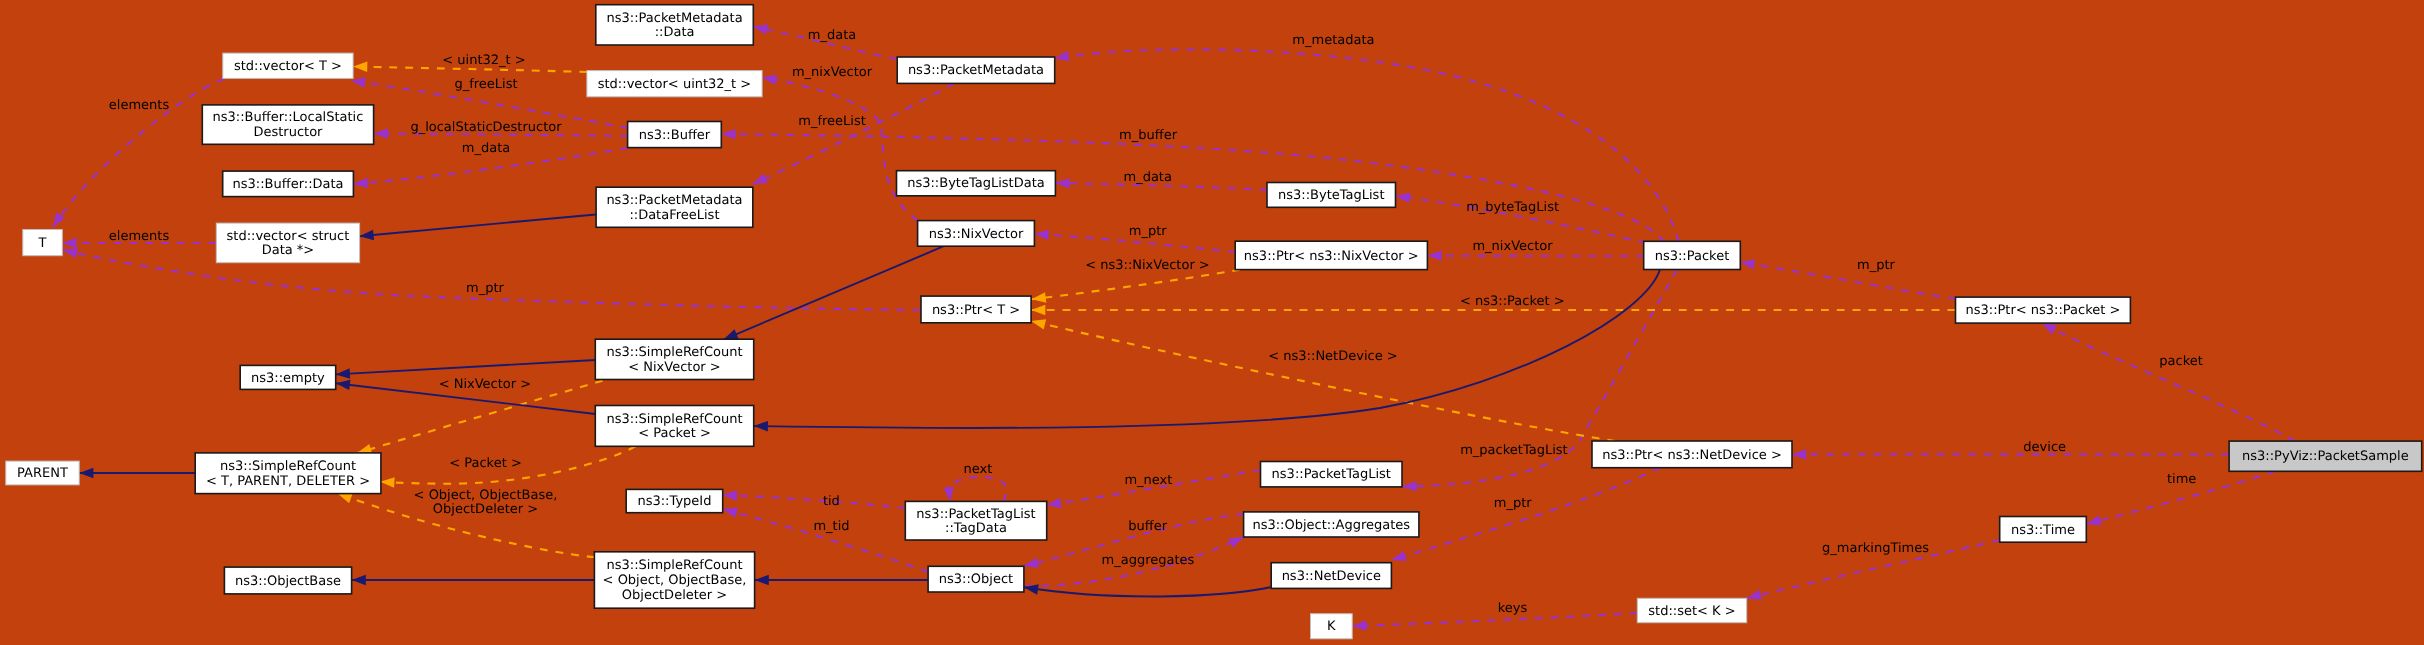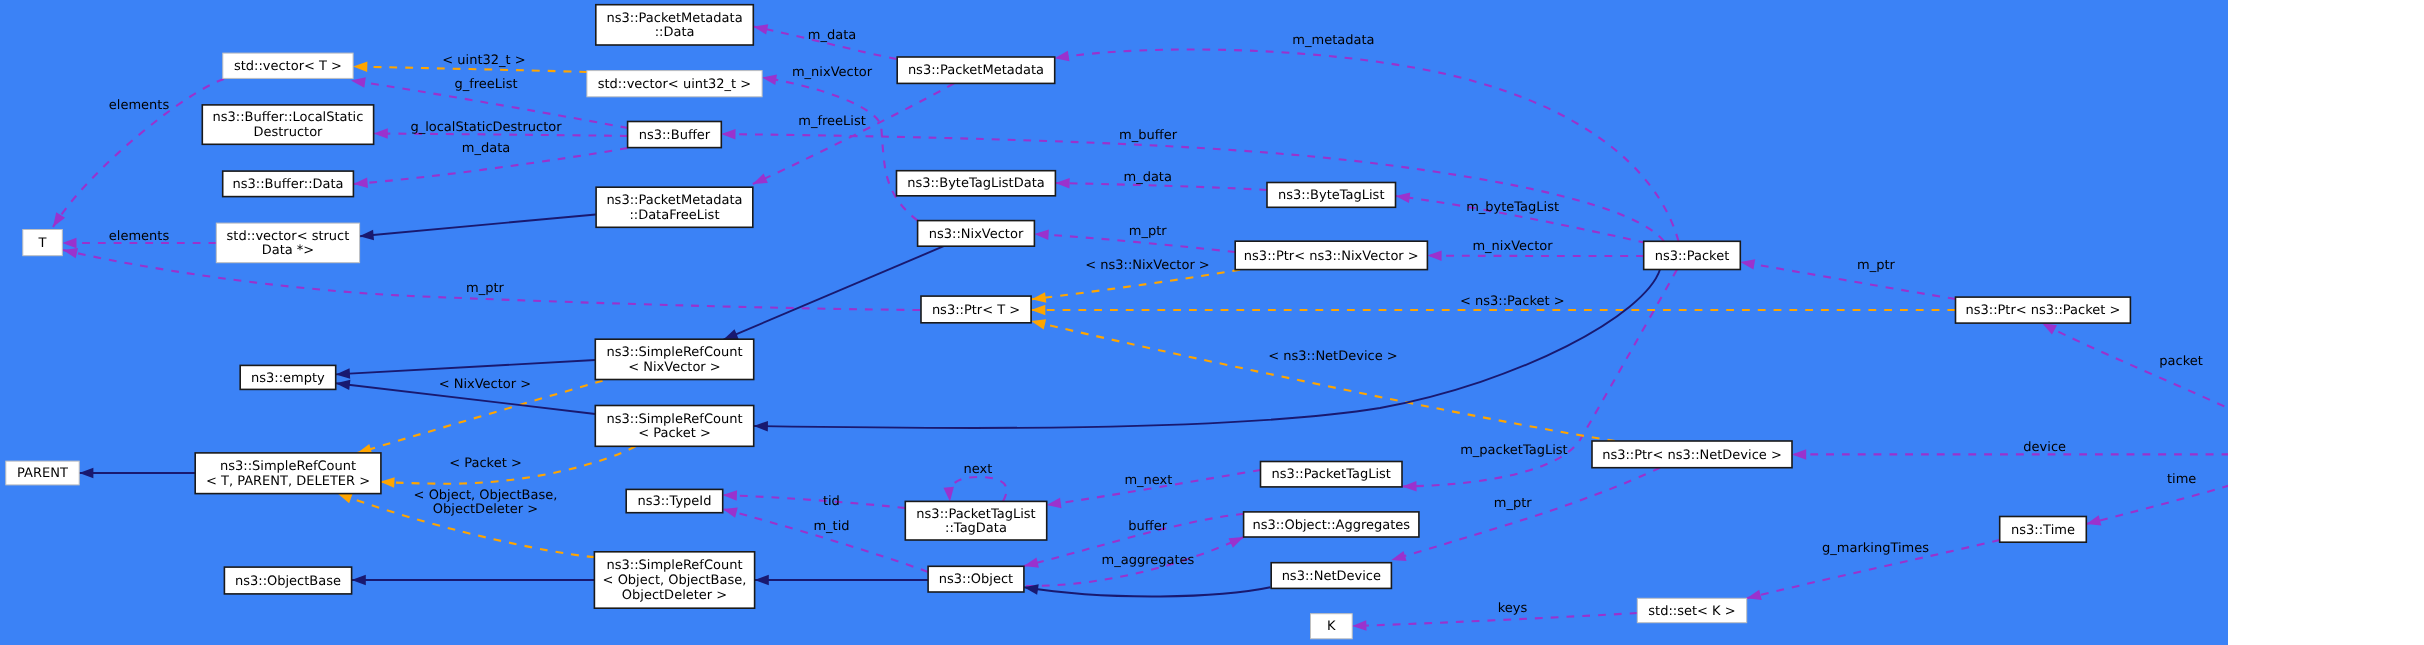--- a/index.html
+++ b/index.html
@@ -1,18 +1,18 @@
 <!DOCTYPE html>
 <html><head>
 <meta charset="utf-8">
 <title>Collaboration diagram</title>
 <style>
   html,body{margin:0;padding:0;background:#ffffff;
     -webkit-font-smoothing:antialiased;text-rendering:geometricPrecision;}
-  #diagram-root{position:relative;width:2228px;height:645px;background:#3b82f6;overflow:hidden;}
+  #diagram-root{position:relative;width:2424px;height:645px;background:#c2410c;overflow:hidden;}
   svg#graph{display:block;width:2424px;height:645px;}
   text{font-family:"DejaVu Sans", sans-serif;font-size:13px;fill:#000;}
   .nodebox{fill:#ffffff;}
   .nodebox.light{stroke:#bfbfbf;stroke-width:1;}
   .nodebox.solid{stroke:#1a1a1a;stroke-width:1.6;}
   .nodebox.highlight{fill:#c8c8c8;stroke:#1a1a1a;stroke-width:1.6;}
   .e-usage{stroke:#9a32cd;stroke-width:2.1;fill:none;stroke-dasharray:7.8,8;}
   .e-template{stroke:#ffa500;stroke-width:2.1;fill:none;stroke-dasharray:7.8,8;}
   .e-inherit{stroke:#191970;stroke-width:1.9;fill:none;}
 </style>

